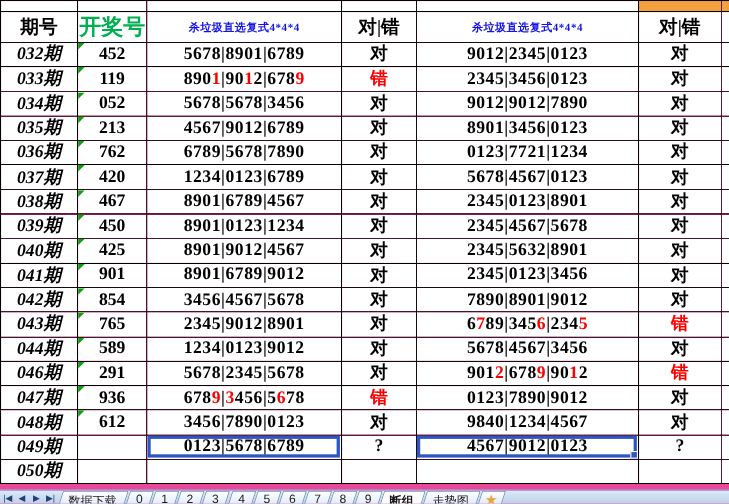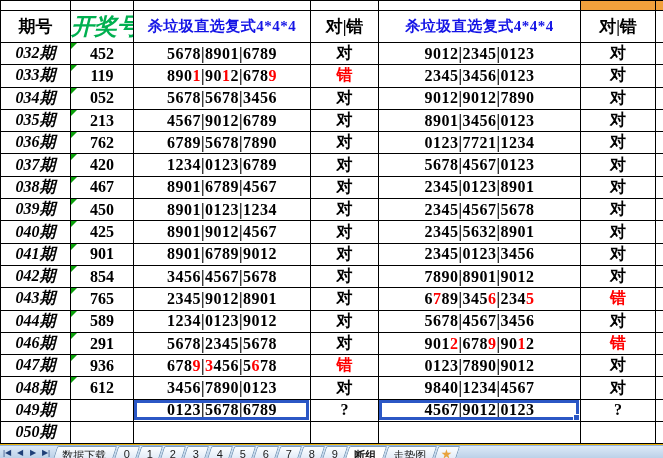--- a/index.html
+++ b/index.html
@@ -1,32 +1,32 @@
 <!DOCTYPE html>
 <html><head>
 <meta charset="utf-8">
 <style>
   html,body{margin:0;padding:0;}
   body{font-family:"Liberation Sans",sans-serif;background:#e8e8e8;}
-  #screen{position:relative;width:663px;height:458px;background:#eab308;overflow:hidden;}
+  #screen{position:relative;width:663px;height:458px;background:#ec4899;overflow:hidden;}
 
   
   table.grid{border-collapse:collapse;table-layout:fixed;width:663px;}
   .grid td{border:1px solid #000;background:#fff;padding:0;position:relative;
            overflow:hidden;white-space:nowrap;vertical-align:middle;}
   .col-period{width:70px;} .col-win{width:63px;} .col-f1{width:177px;}
   .col-r1{width:68px;} .col-f2{width:202px;} .col-r2{width:75px;} .col-extra{width:8px;}
 
   tr.spacer td{height:9px;}
   tr.spacer td.orange{background:#F2A13C;}
   tr.header td{height:25px;text-align:center;font-weight:bold;
                font-family:"Liberation Serif",serif;}
   .hd-black{color:#000;font-size:17px;}
-  .hd-green{color:#00B050;font-size:23px;font-style:italic;}
-  .hd-blue{color:#1414E6;font-size:15px;letter-spacing:0.5px;}
+  .hd-green{color:#00B050;font-size:20px;}
+  .hd-blue{color:#1414E6;font-size:10px;letter-spacing:0.5px;}
 
   tr.datarow td{height:21.3px;text-align:center;font-weight:bold;
                 font-family:"Liberation Serif",serif;font-size:16px;color:#000;}
   td.period-cell{font-size:15px;font-style:italic;}
   td.formula-cell{letter-spacing:0.5px;}
   span.red{color:#FF0000;}
   td.result-cell{font-size:16px;}
   td.result-cell.err{color:#FF0000;}
 
   

